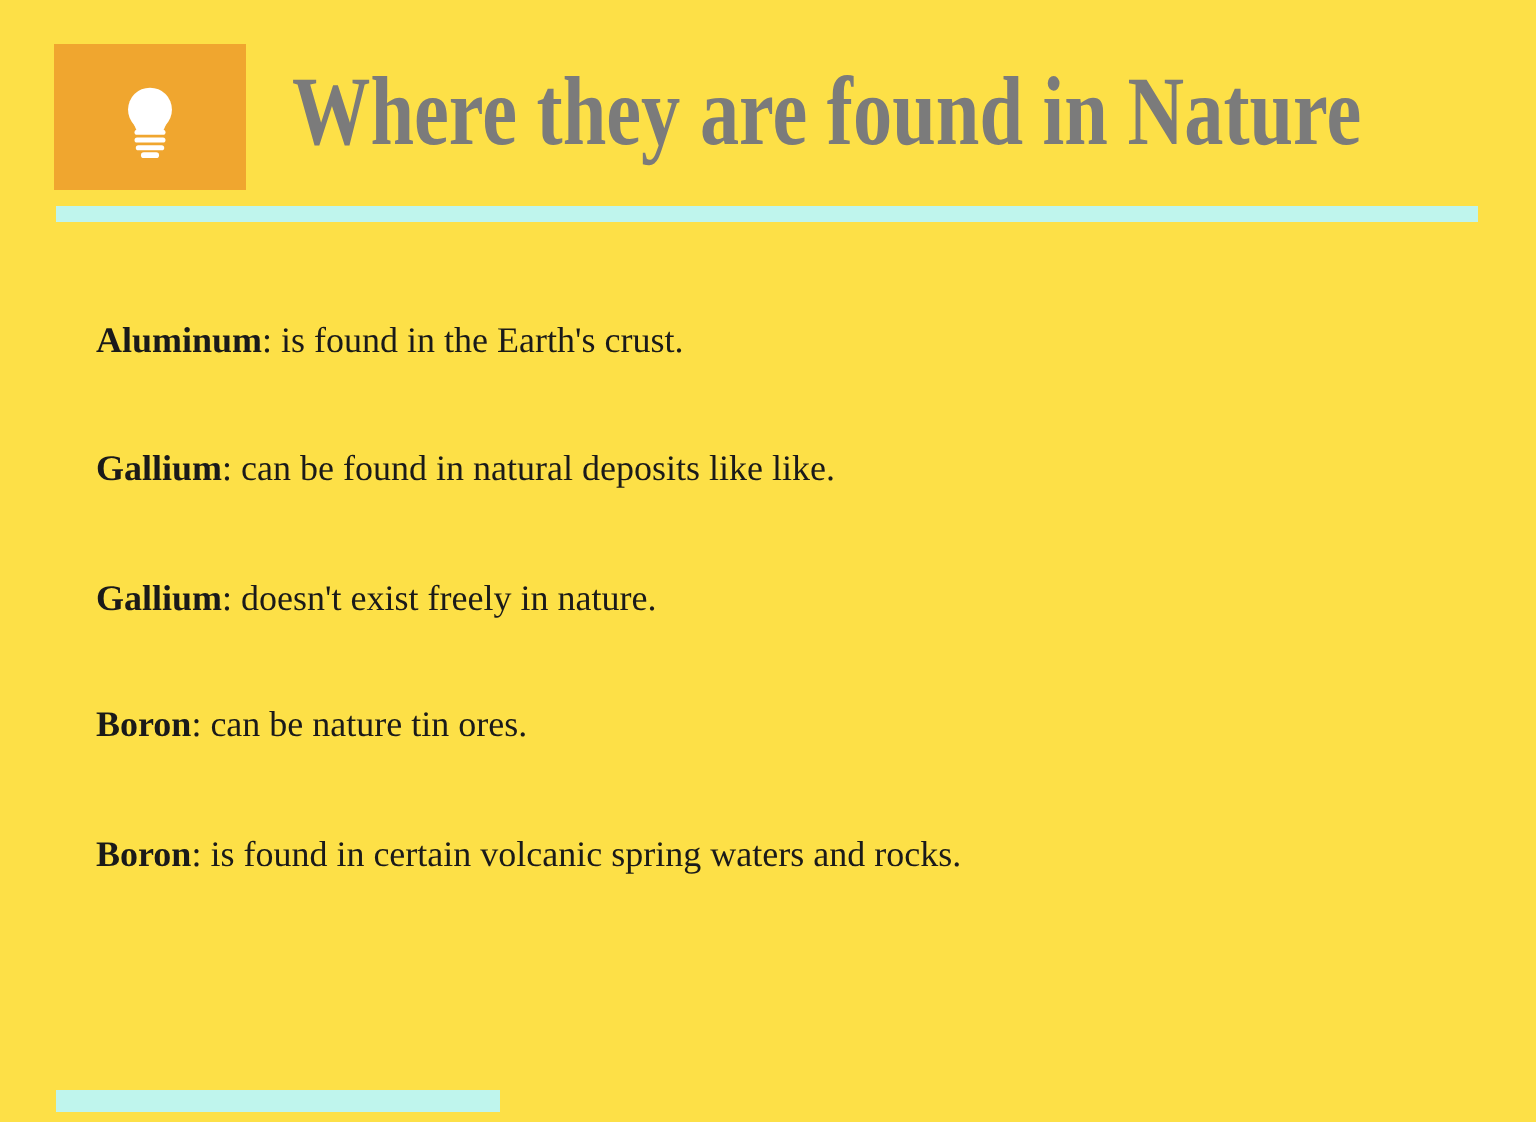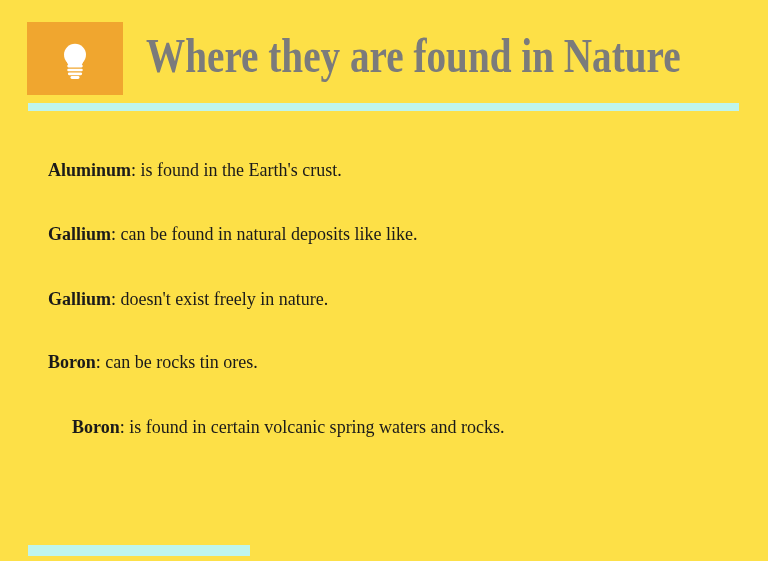--- a/index.html
+++ b/index.html
@@ -58,21 +58,21 @@
     font-size: 18px;
     line-height: 1.2;
     color: #1A1A1A;
     white-space: nowrap;
   }
   .item b { font-weight: bold; text-align: right; }
   .item-1 { top: 160px; }
   .item-2 { top: 224px; }
   .item-3 { top: 289px; }
   .item-4 { top: 352px; }
-  .item-5 { top: 417px; margin-left: 24px; }
+  .item-5 { top: 417px; }
 </style>
 </head>
 <body>
 
 <div class="slide">
 
   <div class="icon-box">
     <span>
       <svg width="62" height="54" viewBox="0 0 96 73" xmlns="http://www.w3.org/2000/svg">
         <g fill="#ffffff">
@@ -90,19 +90,19 @@
   <div class="slide-title">Where they are found in Nature</div>
 
   <div class="accent-bar-top"></div>
 
   <p class="item item-1"><b>Aluminum</b><span>: is found in the Earth's crust.</span></p>
 
   <p class="item item-2"><b>Gallium</b><span>: can be found in natural deposits like like.</span></p>
 
   <p class="item item-3"><b>Gallium</b><span>: doesn't exist freely in nature.</span></p>
 
-  <p class="item item-4"><b>Boron</b><span>: can be rocks tin ores.</span></p>
+  <p class="item item-4"><b>Boron</b><span>: can be nature tin ores.</span></p>
 
   <p class="item item-5"><b>Boron</b><span>: is found in certain volcanic spring waters and rocks.</span></p>
 
   <div class="accent-bar-bottom"></div>
 
 </div>
 
 </body></html>

